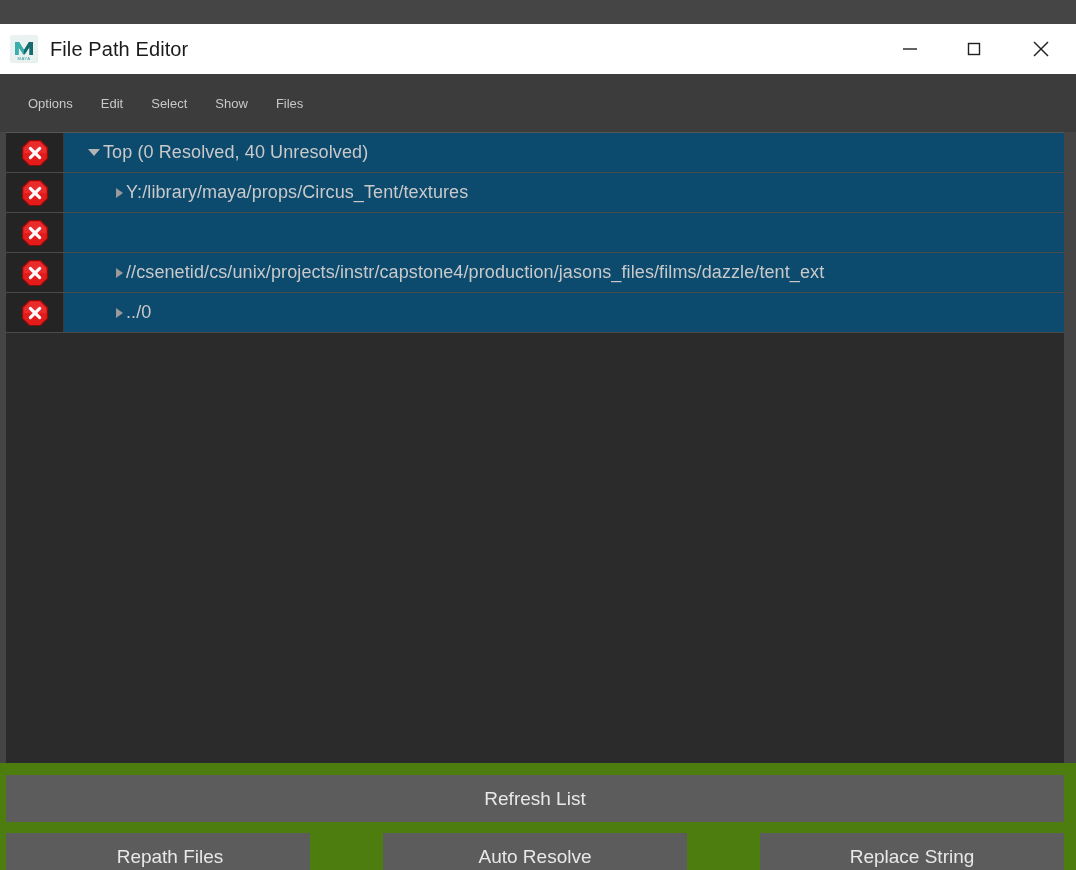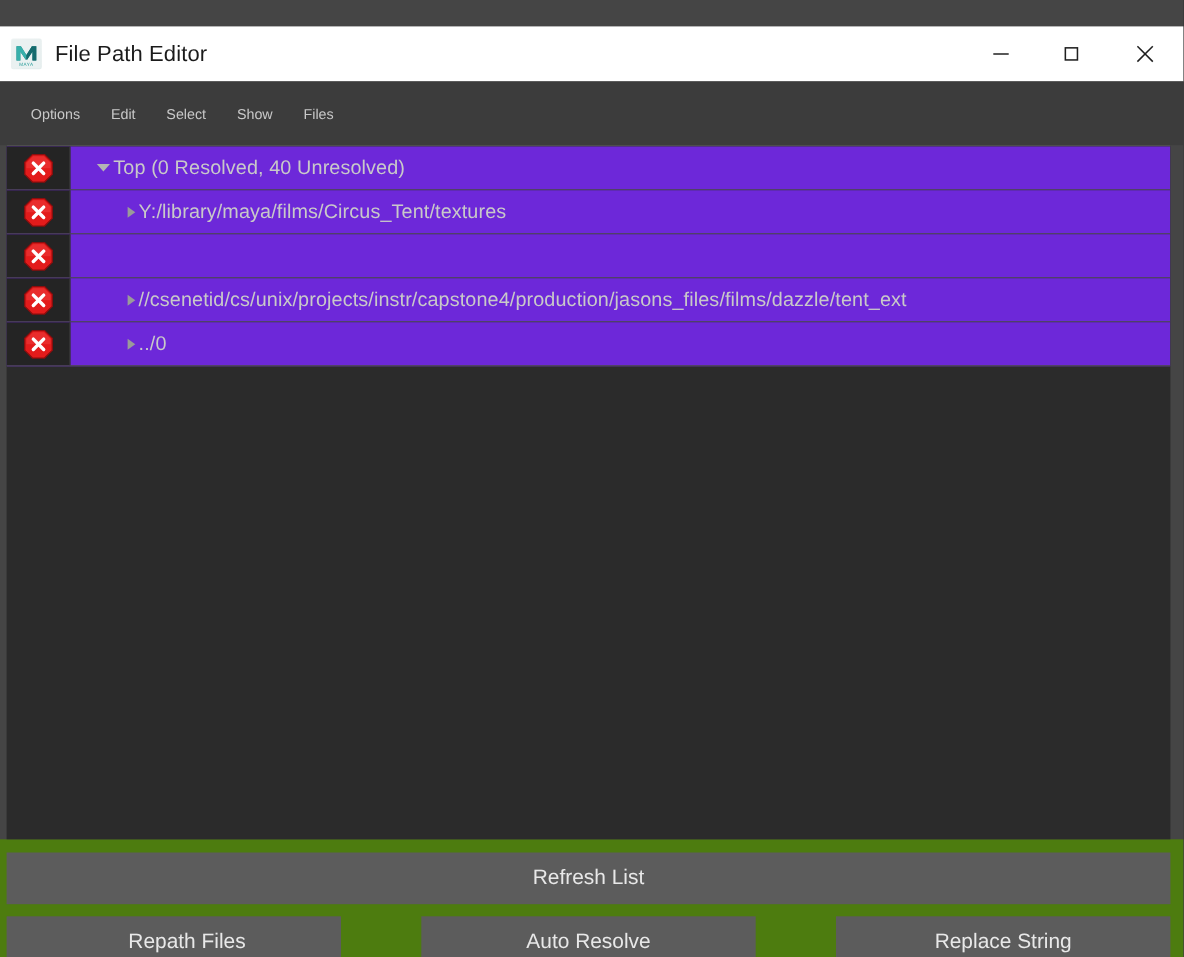--- a/index.html
+++ b/index.html
@@ -99,21 +99,21 @@
     position: relative;
   }
   .tree {
     display: flex;
     flex-direction: column;
   }
   .tree-row {
     height: 40px;
     display: flex;
     border-bottom: 1px solid #4a4a4a;
-    background: #6d28d9;
+    background: #0c4a6e;
     box-sizing: border-box;
     cursor: default;
   }
   .status-cell {
     width: 58px;
     min-width: 58px;
     height: 100%;
     display: flex;
     align-items: center;
     justify-content: center;
@@ -261,21 +261,21 @@
         <div class="status-cell">
           <svg class="badge-x" width="30" height="30" viewBox="0 0 30 30">
             <polygon points="9.5,2.5 20.5,2.5 27.5,9.5 27.5,20.5 20.5,27.5 9.5,27.5 2.5,20.5 2.5,9.5" fill="#e31b1b" stroke="#8d0d0d" stroke-width="1.2"></polygon>
             <polygon points="10.2,4 19.8,4 26,10.2 26,15 4,15 4,10.2" fill="#f04444" opacity="0.45"></polygon>
             <line x1="10.3" y1="10.3" x2="19.7" y2="19.7" stroke="#ffffff" stroke-width="3.1" stroke-linecap="round"></line>
             <line x1="19.7" y1="10.3" x2="10.3" y2="19.7" stroke="#ffffff" stroke-width="3.1" stroke-linecap="round"></line>
           </svg>
         </div>
         <div class="label-cell depth-1">
           <span class="twisty closed"></span>
-          <span class="row-label">Y:/library/maya/films/Circus_Tent/textures</span>
+          <span class="row-label">Y:/library/maya/props/Circus_Tent/textures</span>
         </div>
       </div>
 
       <div class="tree-row">
         <div class="status-cell">
           <svg class="badge-x" width="30" height="30" viewBox="0 0 30 30">
             <polygon points="9.5,2.5 20.5,2.5 27.5,9.5 27.5,20.5 20.5,27.5 9.5,27.5 2.5,20.5 2.5,9.5" fill="#e31b1b" stroke="#8d0d0d" stroke-width="1.2"></polygon>
             <polygon points="10.2,4 19.8,4 26,10.2 26,15 4,15 4,10.2" fill="#f04444" opacity="0.45"></polygon>
             <line x1="10.3" y1="10.3" x2="19.7" y2="19.7" stroke="#ffffff" stroke-width="3.1" stroke-linecap="round"></line>
             <line x1="19.7" y1="10.3" x2="10.3" y2="19.7" stroke="#ffffff" stroke-width="3.1" stroke-linecap="round"></line>

